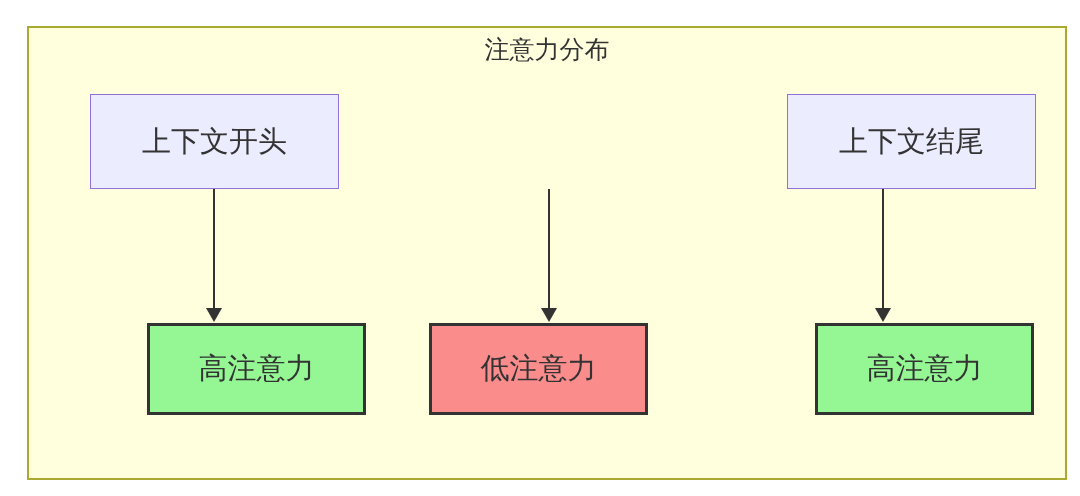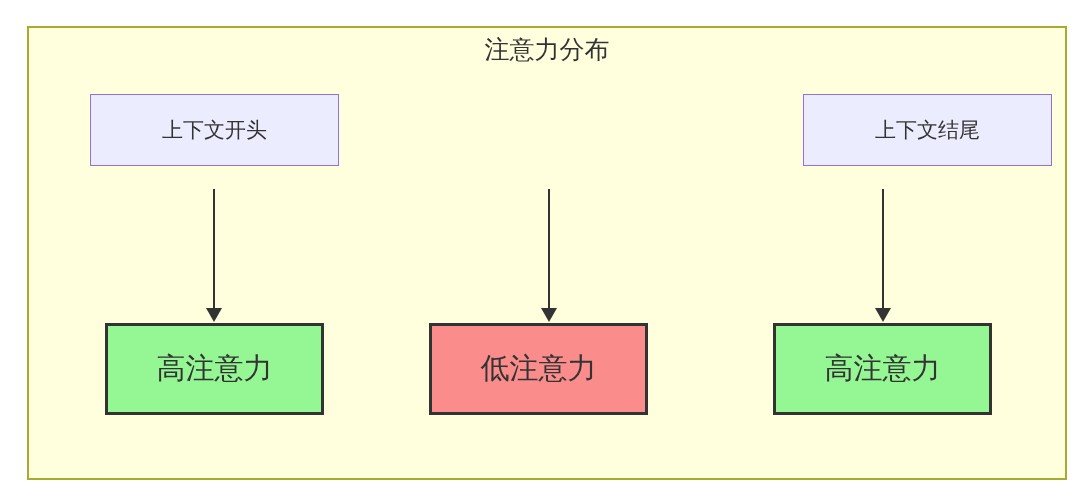--- a/index.html
+++ b/index.html
@@ -32,33 +32,33 @@
     width: 100%;
     text-align: center;
     font-size: 25px;
     line-height: 28px;
     color: var(--text, #333333);
   }
   .source-node {
     position: absolute;
     top: 66px;
     width: 249px;
-    height: 72px;
+    height: 95px;
     box-sizing: border-box;
     background: var(--context-fill, #ececff);
     border: 1px solid var(--context-border, #9370db);
     display: flex;
     align-items: center;
     justify-content: center;
-    font-size: 21px;
+    font-size: 29px;
     color: var(--text, #333333);
   }
   .source-node.c0 { left: 61px; }
   .source-node.c1 { left: 396px; }
-  .source-node.c2 { left: 774px; }
+  .source-node.c2 { left: 758px; }
 
   .arrow {
     position: absolute;
     top: 161px;
     width: 20px;
     height: 133px;
   }
   .arrow.c0 { left: 175px; }
   .arrow.c1 { left: 510px; }
   .arrow.c2 { left: 844px; }
@@ -90,21 +90,21 @@
     border: 3px solid var(--result-border, #333333);
     display: flex;
     align-items: center;
     justify-content: center;
     font-size: 29px;
     color: var(--text, #333333);
   }
   .target-node.c0 { left: 76px; }
   .target-node.c1 { left: 400px; }
   .target-node.c2 { left: 744px; }
-  .target-node[data-level="high"] { background: var(--high-fill, #94f794); }
+  .target-node[data-level="high"] { background: var(--high-fill, #94f794); margin-left: 42px; }
   .target-node[data-level="low"]  { background: var(--low-fill, #fa8c8c); }
 </style>
 </head>
 <body>
 
 <div class="canvas">
   <div class="frame">
 
     <div class="title">注意力分布</div>
 

